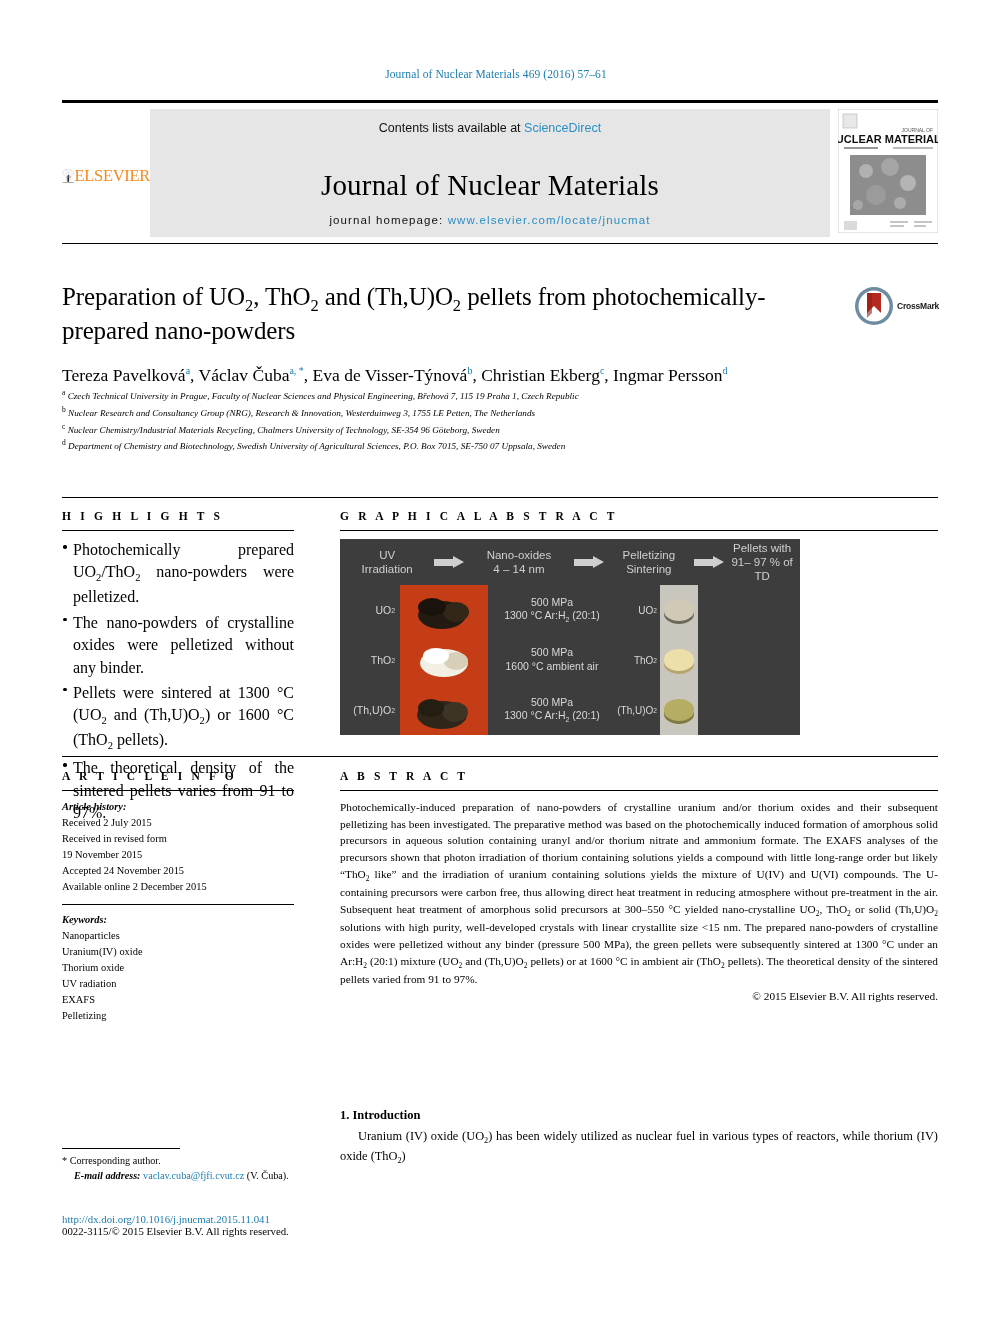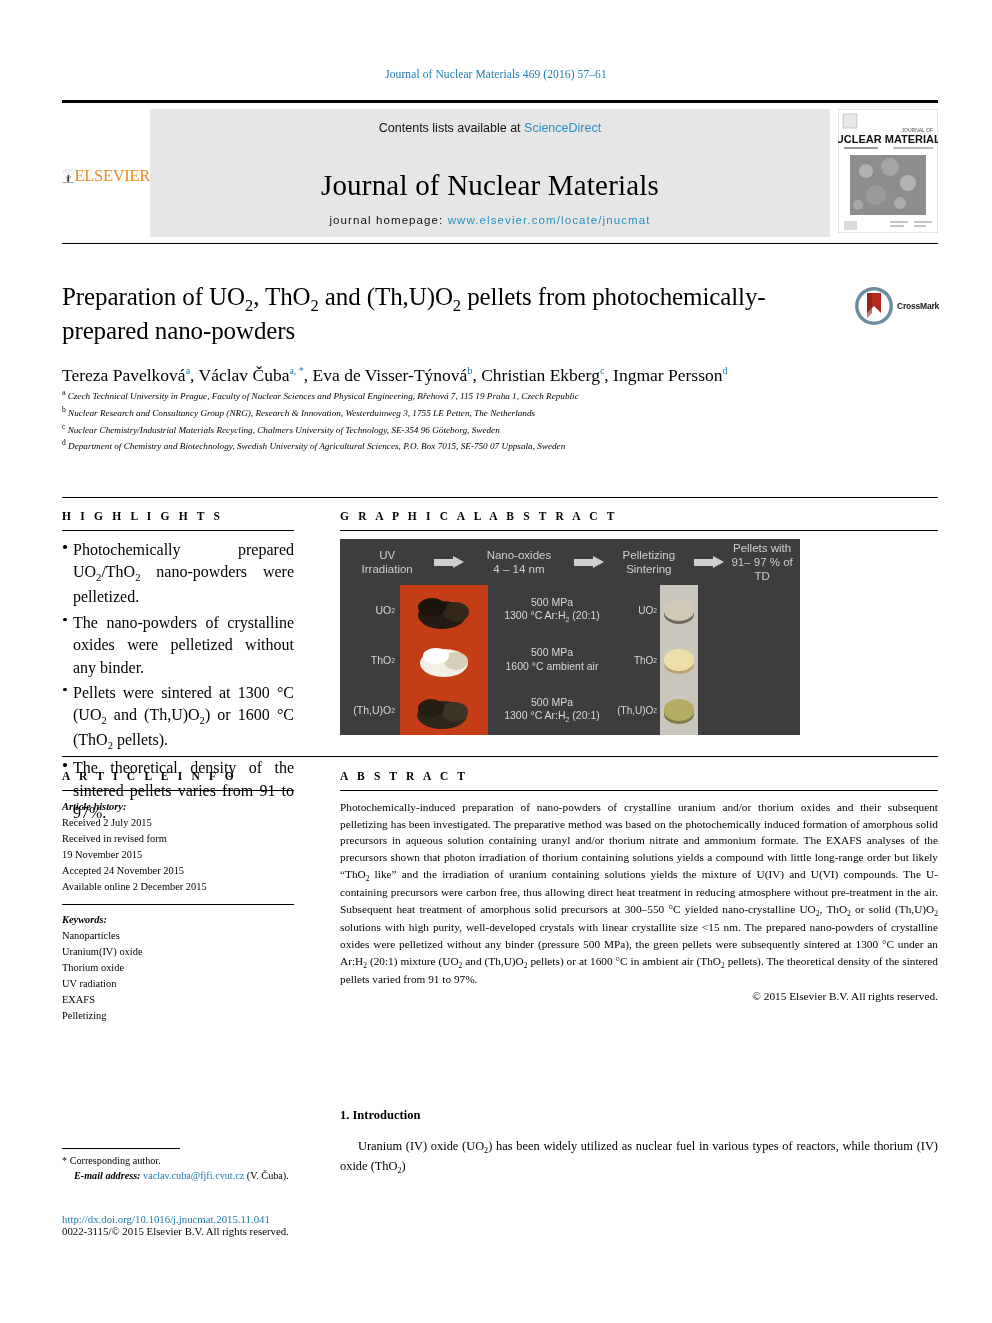--- a/index.html
+++ b/index.html
@@ -217,21 +217,21 @@
   .ai-block .it { font-style: italic; font-weight: bold; }
   .kw-rule { border-top: 1px solid #000; margin: 9px 0 7px 0; }
 
   .abstract-text {
     font-size: 11.3px; line-height: 1.48; text-align: justify;
   }
   .copyright { text-align: right; font-size: 11.3px; margin-top: 2px; }
 
   
   .intro-head { font-weight: bold; font-size: 12.5px; font-family: "Liberation Serif", serif; }
-  .intro-p { font-size: 12.4px; line-height: 1.46; text-align: justify; margin-top: 14px; text-indent: 18px; }
+  .intro-p { font-size: 12.4px; line-height: 1.46; text-align: justify; margin-top: 4px; text-indent: 18px; }
 
   
   .foot-rule { width: 118px; border-top: 1px solid #000; margin-bottom: 4px; }
   .foot-note { font-size: 10.2px; line-height: 1.5; }
   .foot-note .em { font-style: italic; font-weight: bold; }
   .link { color: #1a7bb0; }
   .doi-line { color: #1a7bb0; font-size: 10.8px; }
   .issn-line { font-size: 10.8px; }
   sub, sup { font-size: 66%; }
 </style>

